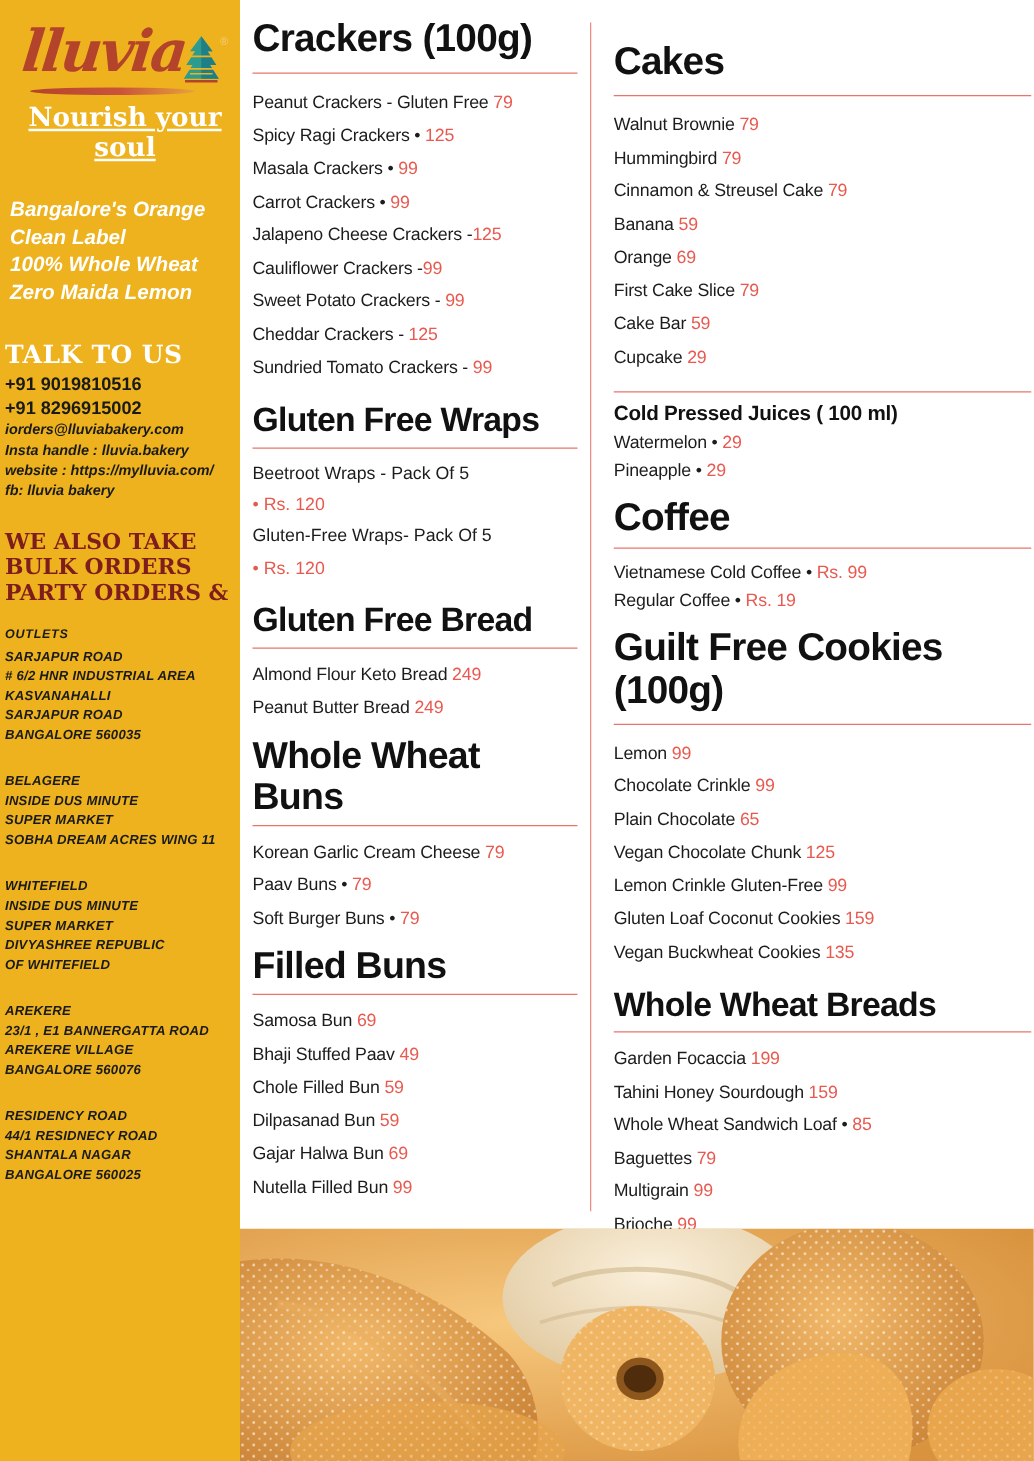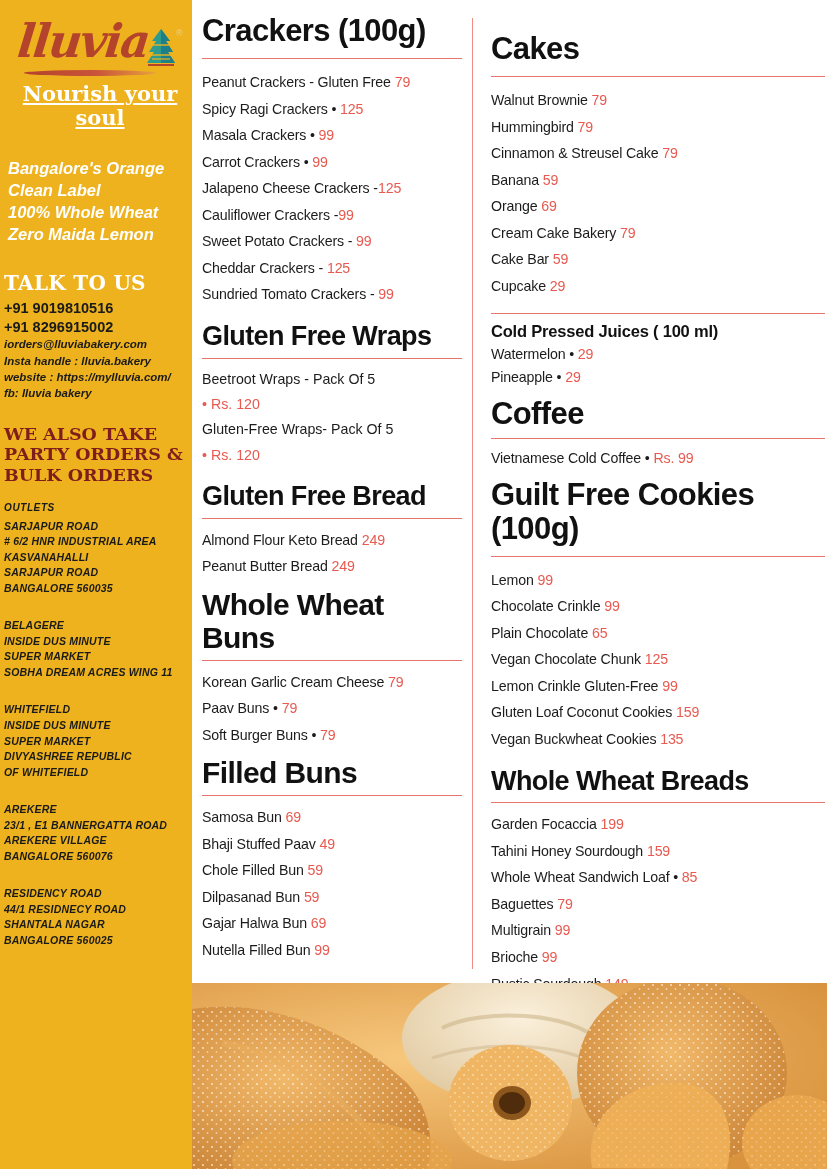--- a/index.html
+++ b/index.html
@@ -259,22 +259,22 @@
     <div class="talk-head">TALK TO US</div>
     <div class="phone">+91 9019810516</div>
     <div class="phone">+91 8296915002</div>
     <div class="contact-line">iorders@lluviabakery.com</div>
     <div class="contact-line">Insta handle : lluvia.bakery</div>
     <div class="contact-line">website : https://mylluvia.com/</div>
     <div class="contact-line">fb:  lluvia bakery</div>
 
     <div class="party">
       <div>WE ALSO TAKE</div>
+      <div>BULK ORDERS</div>
       <div>PARTY ORDERS &amp;</div>
-      <div>BULK ORDERS</div>
     </div>
 
     <div class="outlets-label">OUTLETS</div>
 
     <div class="outlet">
       <div>SARJAPUR ROAD</div>
       <div># 6/2 HNR INDUSTRIAL AREA</div>
       <div>KASVANAHALLI</div>
       <div>SARJAPUR ROAD</div>
       <div>BANGALORE 560035</div>
@@ -382,40 +382,41 @@
 
       <div class="sec-block">
         <h2 class="sec big">Cakes</h2>
         <div class="rule"></div>
         <ul class="items">
           <li><span>Walnut Brownie</span> <span class="price">79</span></li>
           <li><span>Hummingbird</span> <span class="price">79</span></li>
           <li><span>Cinnamon &amp; Streusel Cake</span> <span class="price">79</span></li>
           <li><span>Banana</span> <span class="price">59</span></li>
           <li><span>Orange</span> <span class="price">69</span></li>
-          <li><span>Cream Cake Bakery</span> <span class="price">79</span></li>
+          <li><span>First Cake Slice</span> <span class="price">79</span></li>
           <li><span>Cake Bar</span> <span class="price">59</span></li>
           <li><span>Cupcake</span> <span class="price">29</span></li>
         </ul>
       </div>
 
       <div class="sec-block tight">
         <div class="rule tight"></div>
         <h3 class="subsec">Cold Pressed Juices ( 100 ml)</h3>
         <ul class="items compact">
           <li><span>Watermelon •</span> <span class="price">29</span></li>
           <li><span>Pineapple •</span> <span class="price">29</span></li>
         </ul>
       </div>
 
       <div class="sec-block tight">
         <h2 class="sec big">Coffee</h2>
         <div class="rule tight"></div>
         <ul class="items compact">
           <li><span>Vietnamese Cold Coffee •</span> <span class="price">Rs. 99</span></li>
+          <li><span>Regular Coffee •</span> <span class="price">Rs. 19</span></li>
         </ul>
       </div>
 
       <div class="sec-block">
         <h2 class="sec big">Guilt Free Cookies (100g)</h2>
         <div class="rule"></div>
         <ul class="items">
           <li><span>Lemon</span> <span class="price">99</span></li>
           <li><span>Chocolate Crinkle</span> <span class="price">99</span></li>
           <li><span>Plain Chocolate</span> <span class="price">65</span></li>

